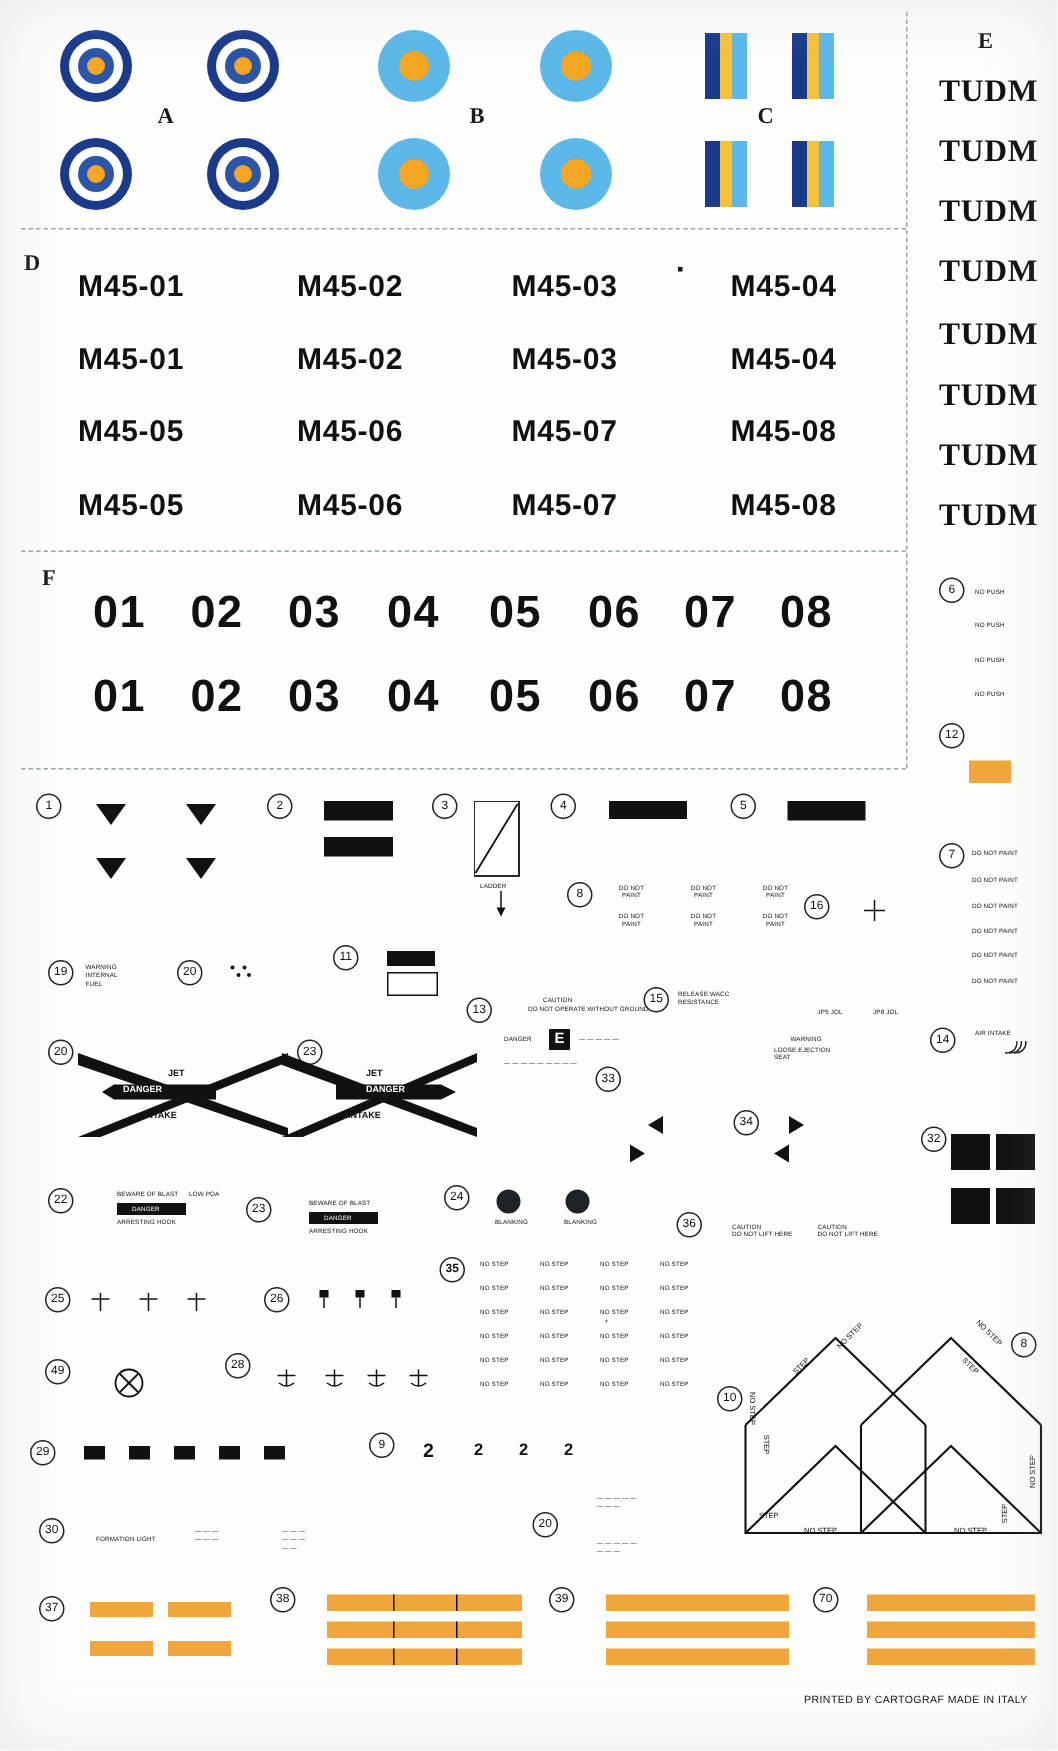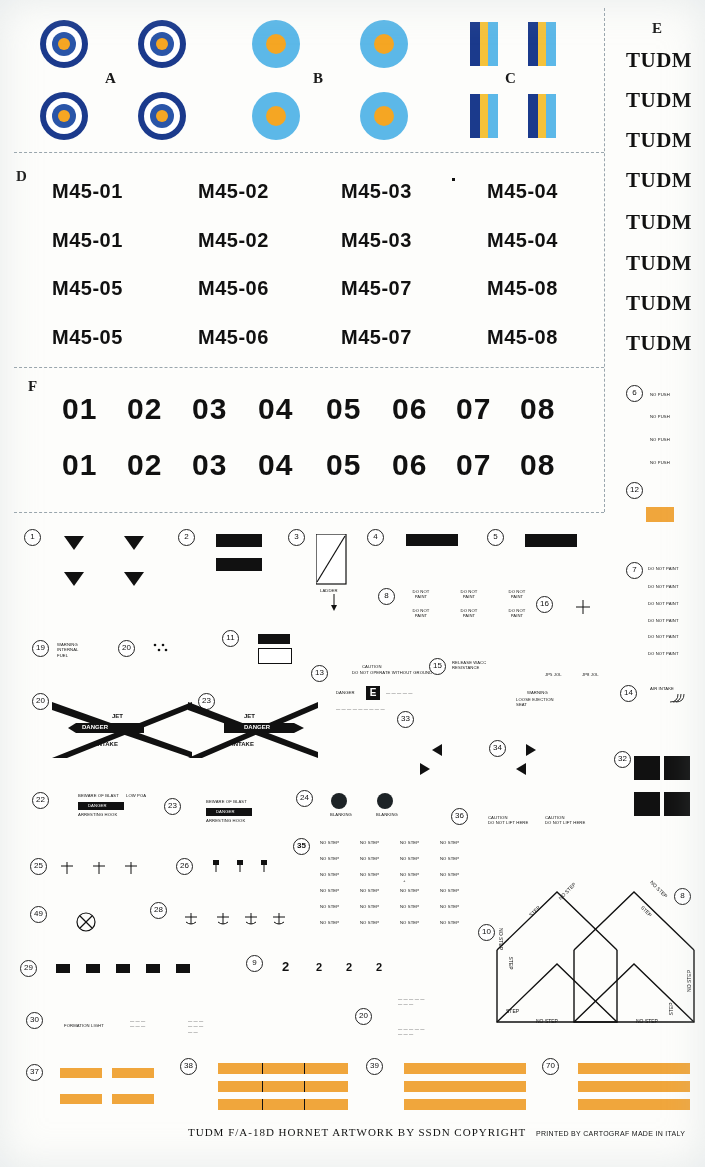--- a/index.html
+++ b/index.html
@@ -471,16 +471,15 @@
   <div class="cnum" style="left:366px;top:1058px;">39</div>
   <div class="orangeblk" style="left:404px;top:1063px;width:122px;height:11px;"></div>
   <div class="orangeblk" style="left:404px;top:1081px;width:122px;height:11px;"></div>
   <div class="orangeblk" style="left:404px;top:1099px;width:122px;height:11px;"></div>
 
   <div class="cnum" style="left:542px;top:1058px;">70</div>
   <div class="orangeblk" style="left:578px;top:1063px;width:112px;height:11px;"></div>
   <div class="orangeblk" style="left:578px;top:1081px;width:112px;height:11px;"></div>
   <div class="orangeblk" style="left:578px;top:1099px;width:112px;height:11px;"></div>
 
-  <div class="footer" style="left:188px;top:1126px;">TUDM  F/A-18D HORNET    ARTWORK BY SSDN    COPYRIGHT</div>
   <div class="footer2" style="left:536px;top:1130px;">PRINTED BY CARTOGRAF   MADE IN ITALY</div>
 
 </div>
 
 </body></html>

